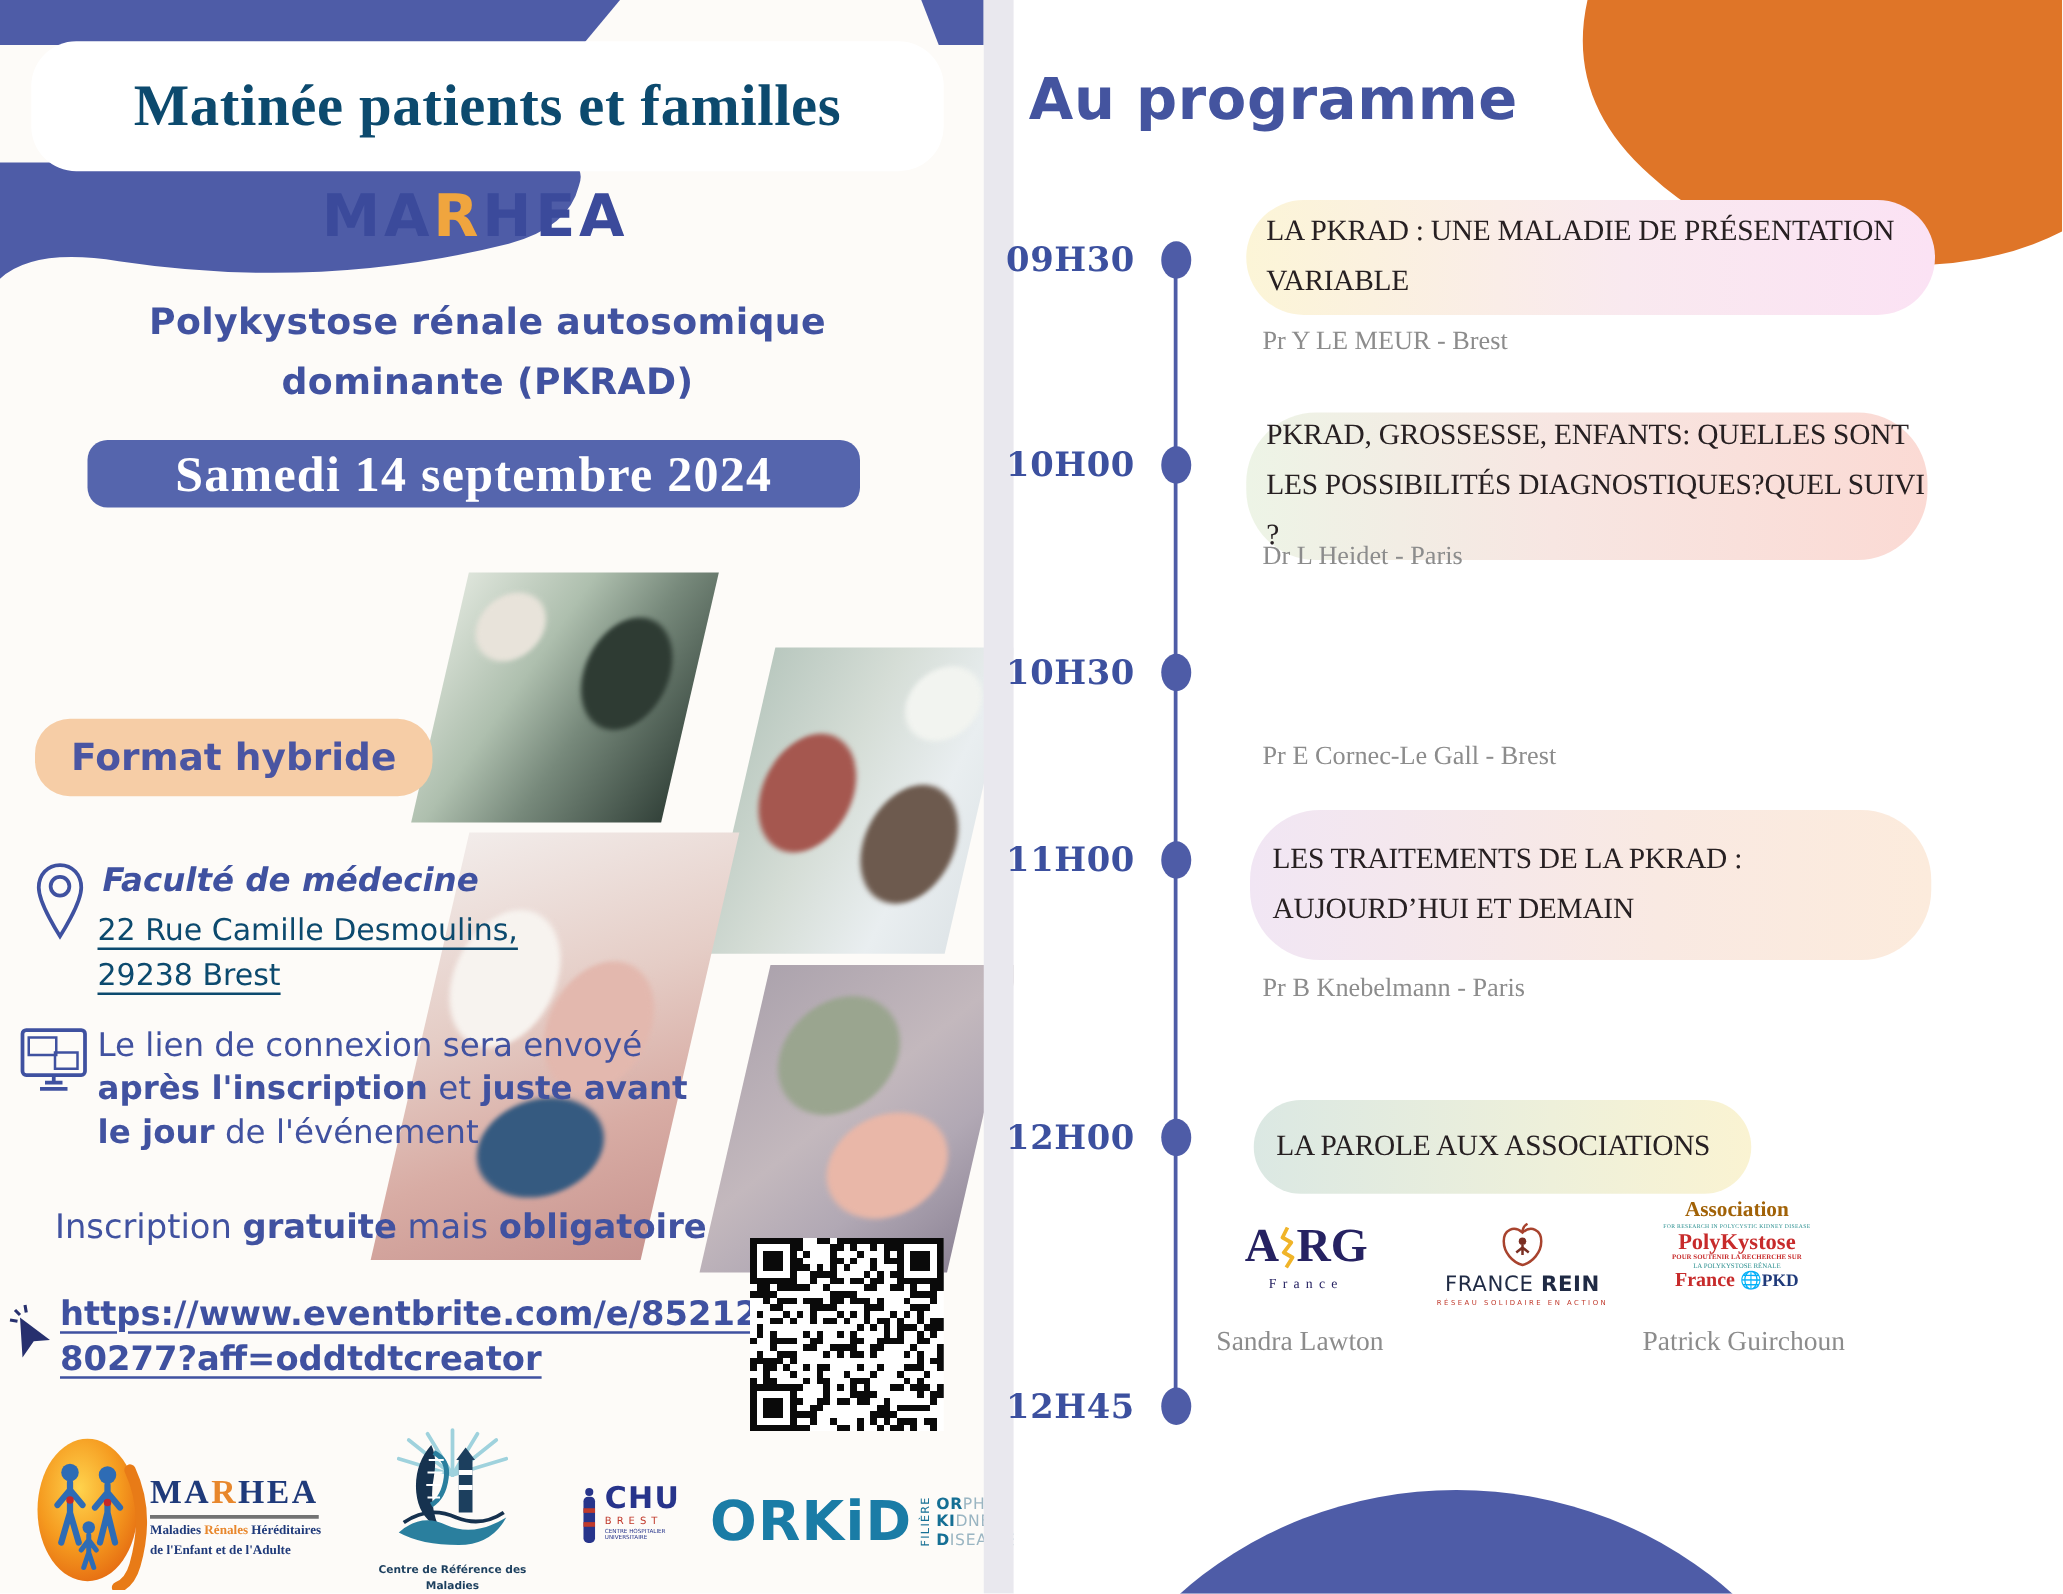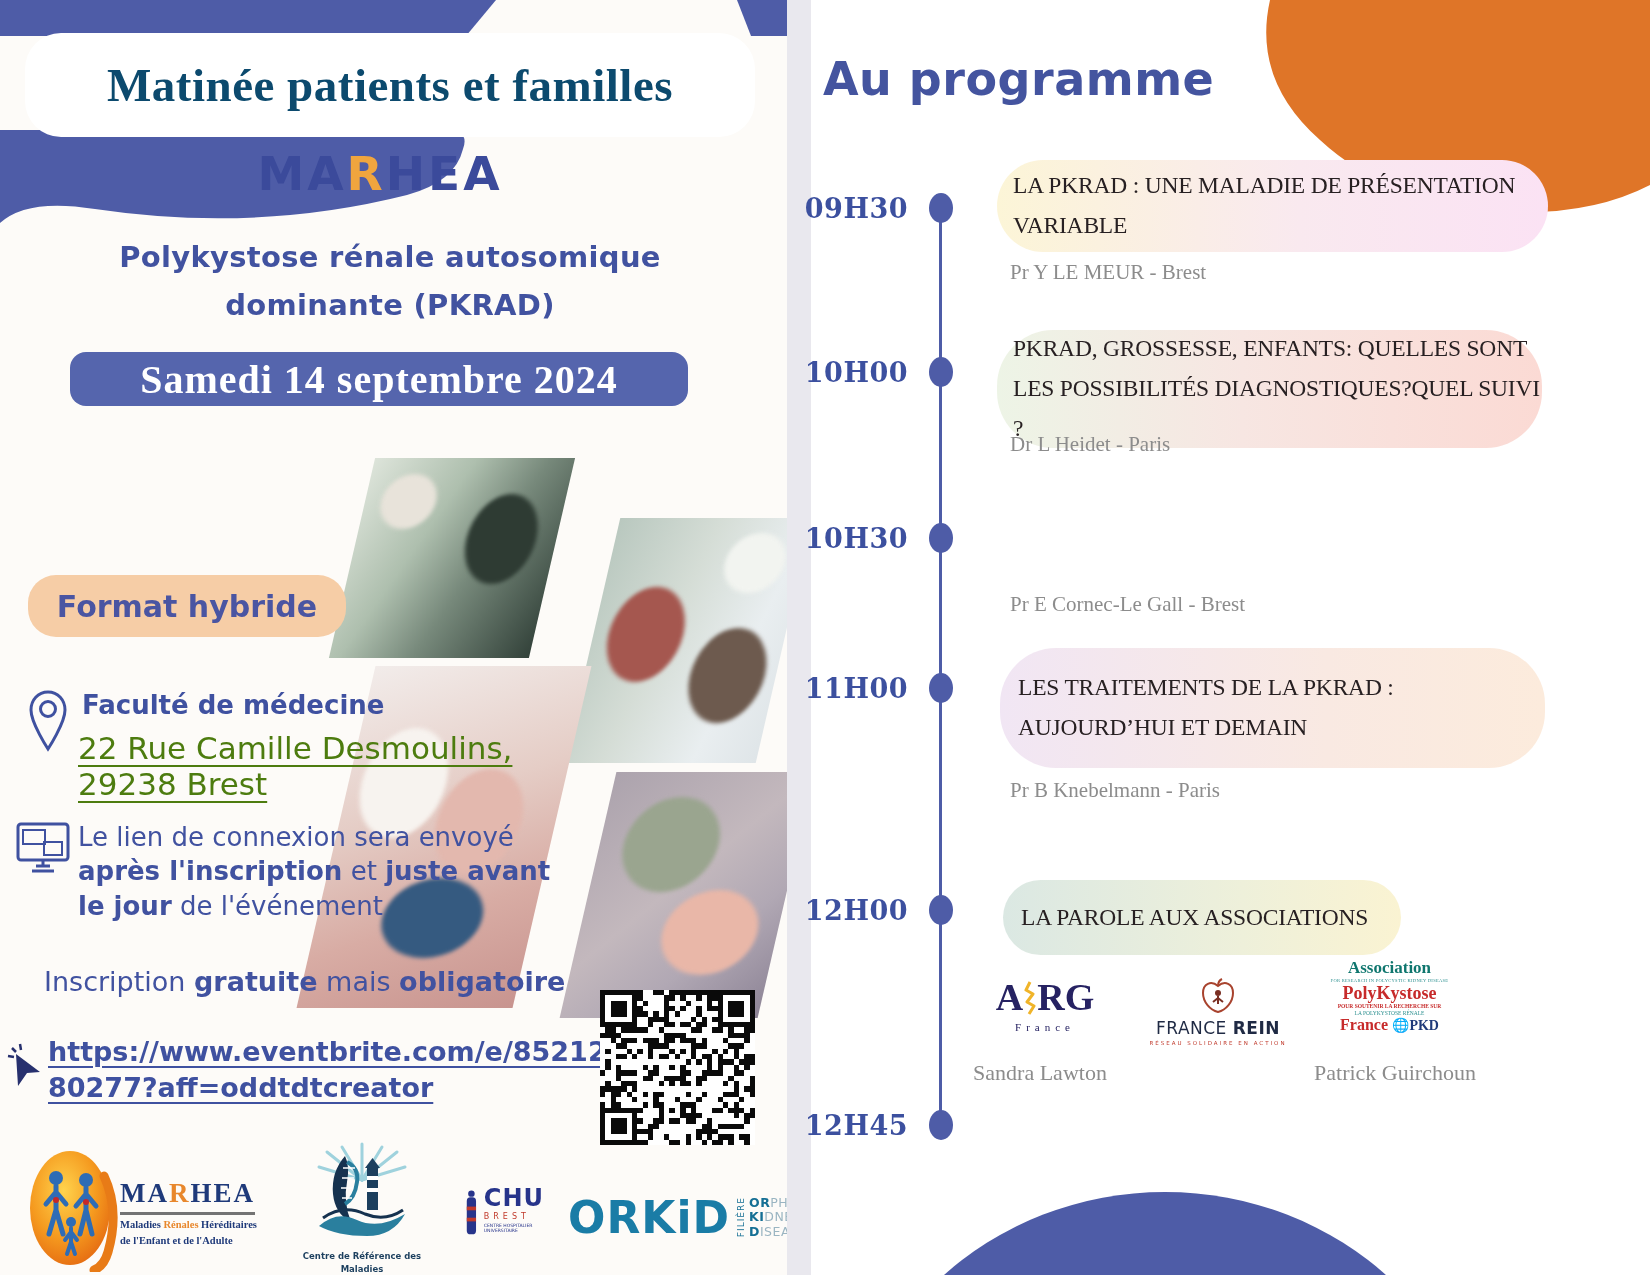--- a/index.html
+++ b/index.html
@@ -37,22 +37,22 @@
   .ph2{left:592px;top:518px;width:192px;height:245px;
        background:linear-gradient(105deg,#b9c8bf 0%,#d5ddd6 40%,#e9eef0 75%,#dfe5e8 100%);}
   .ph3{left:336px;top:666px;width:216px;height:342px;
        background:linear-gradient(160deg,#f2ecea 0%,#e5cdc6 40%,#d8aca4 70%,#c8948f 100%);}
   .ph4{left:588px;top:772px;width:198px;height:246px;
        background:linear-gradient(135deg,#aca3ad 0%,#c3b8bd 45%,#b1a8b4 70%,#8d8496 100%);}
 
   .format-badge{position:absolute;left:28px;top:575px;width:318px;height:62px;background:#f6cda6;
                 border-radius:28px;display:flex;align-items:center;justify-content:center;
                 font-weight:bold;font-size:30px;color:#4a55a2;}
-  .venue-name{position:absolute;left:82px;top:690px;font-weight:bold;font-size:26px;color:#3f51a0;}
-  .addr{position:absolute;left:78px;font-size:31px;color:#4d7c0f;text-decoration:underline;
+  .venue-name{position:absolute;left:82px;top:690px;font-weight:bold;font-size:26px;color:#3f51a0;font-style:italic;}
+  .addr{position:absolute;left:78px;font-size:24px;color:#0c4a6e;text-decoration:underline;
         text-decoration-thickness:2px;text-underline-offset:6px;}
   .addr.a1{top:730px;} .addr.a2{top:766px;}
   .note{position:absolute;left:78px;top:820px;width:505px;font-size:26px;color:#4152a0;line-height:1.32;}
   .registration{position:absolute;left:44px;top:966px;font-size:27px;color:#4152a0;}
   .link-block{position:absolute;left:48px;top:1034px;width:530px;font-weight:bold;font-size:27px;
               color:#3f51a0;line-height:1.35;}
   .link-block a{color:#3f51a0;text-decoration:underline;text-decoration-thickness:2px;
                 text-underline-offset:5px;cursor:pointer;}
   .qr{position:absolute;left:600px;top:990px;width:155px;height:155px;}
 
@@ -111,21 +111,21 @@
   .airg{position:absolute;left:985px;top:975px;width:120px;text-align:center;
         font-family:"Liberation Serif",serif;color:#262262;}
   .airg-row{display:flex;align-items:flex-end;justify-content:center;font-weight:bold;font-size:38px;}
   .airg-country{font-size:11px;letter-spacing:5px;margin-top:2px;}
   .frein{position:absolute;left:1148px;top:978px;width:140px;text-align:center;}
   .frein-name{font-size:17px;color:#1f2a44;letter-spacing:0.5px;}
   .frein-name b{font-weight:bold;}
   .frein-tag{font-size:5.5px;letter-spacing:2px;color:#c0392b;margin-top:2px;}
   .pkd{position:absolute;left:1322px;top:958px;width:135px;text-align:center;
        font-family:"Liberation Serif",serif;line-height:1.15;}
-  .pkd-l1{font-weight:bold;font-size:17px;color:#0f766e;}
+  .pkd-l1{font-weight:bold;font-size:17px;color:#a16207;}
   .pkd-l2{font-size:4.5px;color:#2a8f8f;letter-spacing:0.3px;}
   .pkd-l3{font-weight:bold;font-size:18px;color:#c72b2b;}
   .pkd-l4{font-size:5.5px;color:#c72b2b;font-weight:bold;}
   .pkd-l5{font-size:5.5px;color:#2a8f8f;}
   .pkd-l6{font-weight:bold;font-size:16px;color:#c72b2b;display:inline;}
   .pkd-l7{font-weight:bold;font-size:14px;color:#1f3a7a;display:inline;}
   .assoc-name{position:absolute;font-family:"Liberation Serif",serif;font-size:22px;color:#8c8c8c;
               text-align:center;top:1060px;}
   .an1{left:955px;width:170px;} .an2{left:1305px;width:180px;}
 

